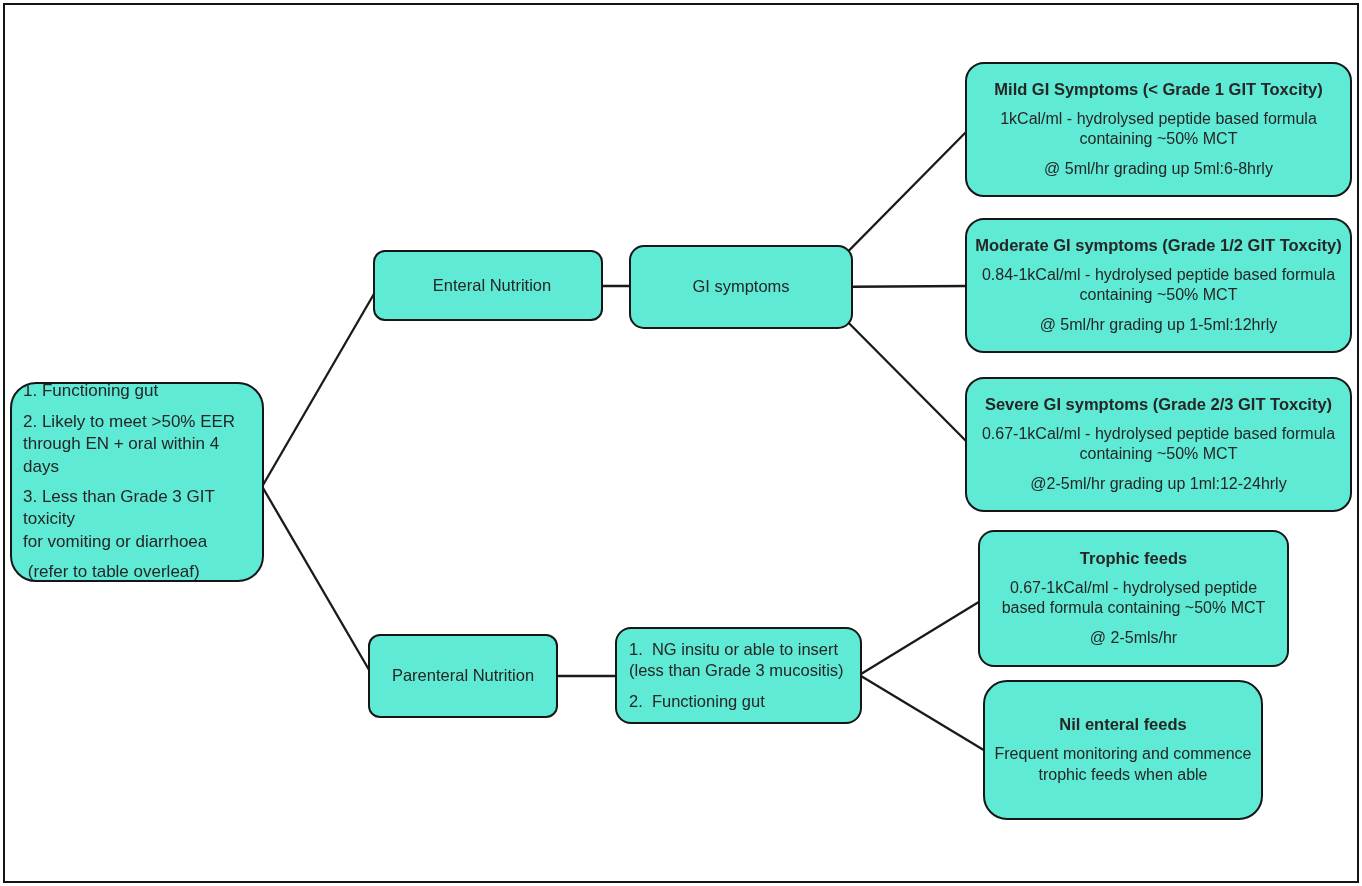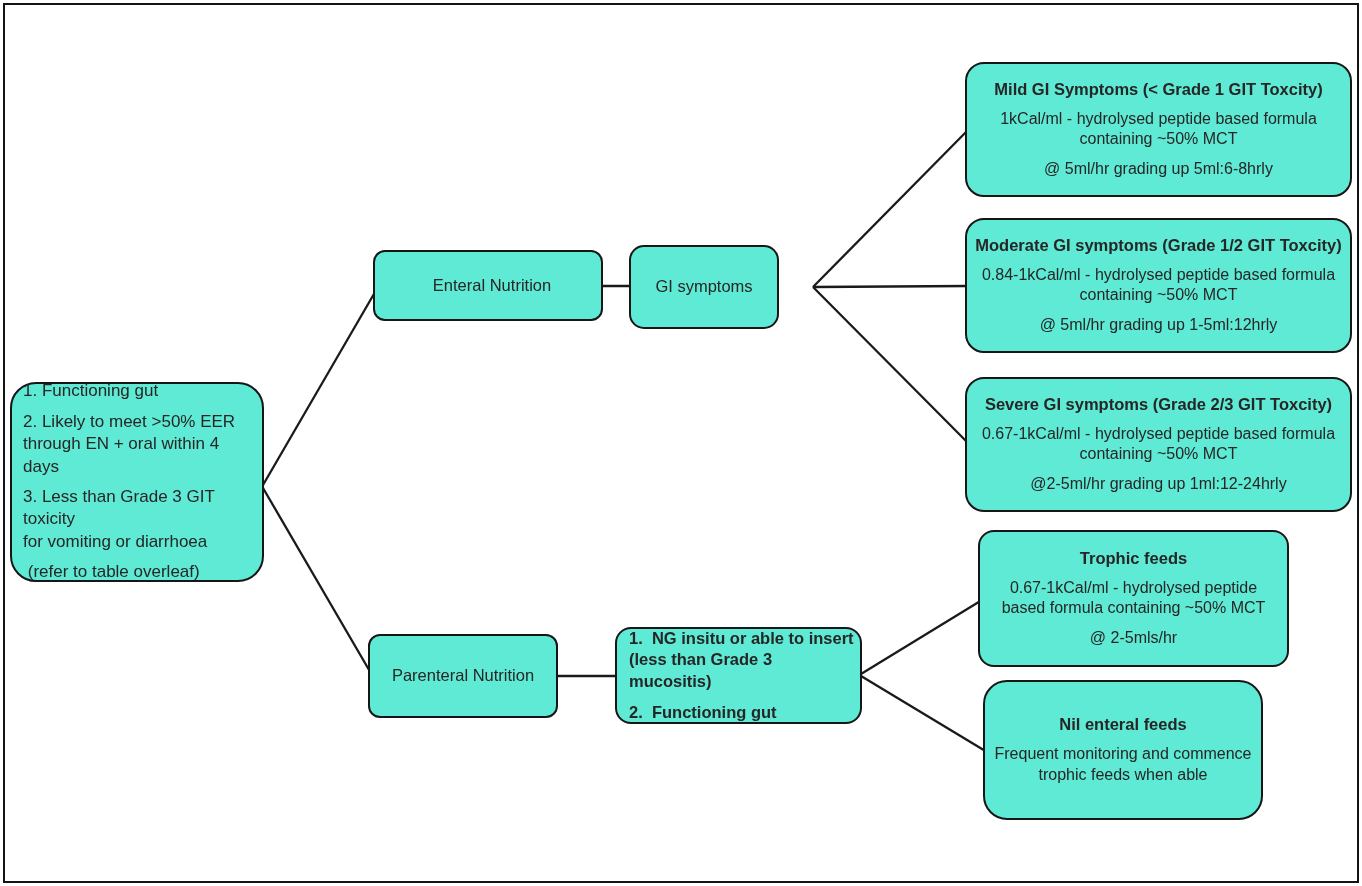--- a/index.html
+++ b/index.html
@@ -50,32 +50,31 @@
     border-radius: 26px;
     padding: 10px 9px 10px 11px;
     font-size: 17px;
     line-height: 1.32;
     text-align: left;
   }
   .criteria-box .para-gap { margin-top: 8px; }
 
   
   .enteral-box  { left: 373px; top: 250px; width: 230px; height: 71px; border-radius: 12px; font-size: 16.5px; padding-left: 8px; }
-  .gi-box       { left: 629px; top: 245px; width: 150px; height: 84px; border-radius: 15px; font-size: 16.5px; }
+  .gi-box       { left: 629px; top: 245px; width: 224px; height: 84px; border-radius: 15px; font-size: 16.5px; }
   .parenteral-box { left: 368px; top: 634px; width: 190px; height: 84px; border-radius: 12px; font-size: 16.5px; }
 
   
   .ng-box {
     left: 615px; top: 627px; width: 247px; height: 97px;
     border-radius: 16px;
     padding: 4px 6px 4px 12px;
     font-size: 16.5px;
     text-align: left;
     line-height: 1.28;
-    font-weight: bold;
   }
   .ng-box .para-gap { margin-top: 10px; }
 
   
   .outcome {
     border-radius: 19px;
     font-size: 16px;
     padding: 4px 8px;
   }
   .outcome .box-title { font-weight: bold; font-size: 16.5px; margin-bottom: 8px; }

